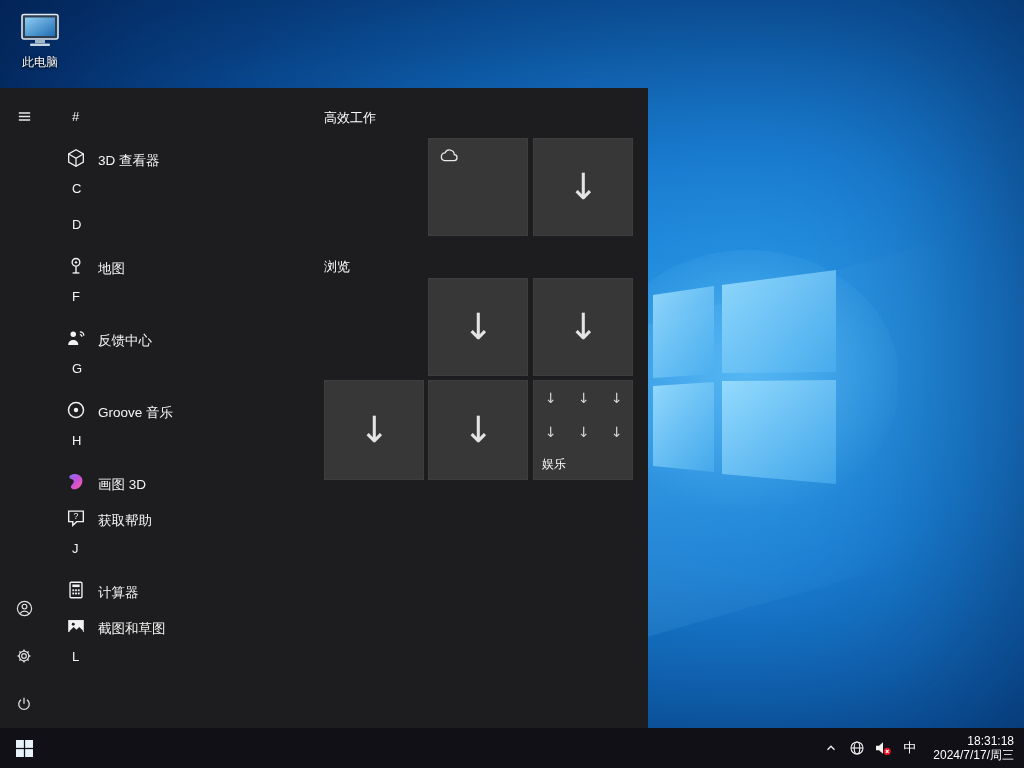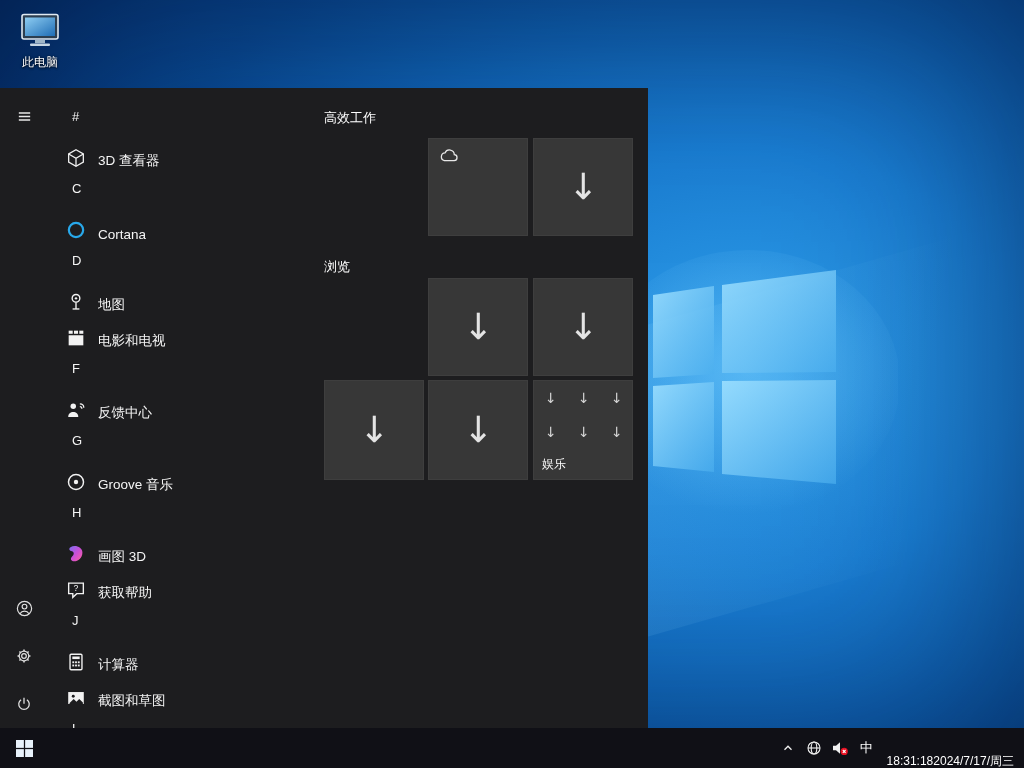--- a/index.html
+++ b/index.html
@@ -60,21 +60,21 @@
   
   .taskbar {
     position:absolute; left:0; top:728px; width:1024px; height:40px;
     background:#101016; z-index:10; display:flex; align-items:stretch; color:#fff;
   }
   .start-btn { width:48px; display:flex; align-items:center; justify-content:center; cursor:pointer; }
   .tray { margin-left:auto; display:flex; align-items:stretch; }
   .tray-btn { display:flex; align-items:center; justify-content:center; width:26px; cursor:pointer; }
   .ime { width:28px; font-size:13px; display:flex; align-items:center; justify-content:center; cursor:pointer; }
   .clock {
-    display:flex; flex-direction:row; justify-content:center; align-items:flex-end;
+    display:flex; flex-direction:column; justify-content:center; align-items:flex-end;
     padding:0 10px 0 6px; font-size:12px; line-height:14px; cursor:pointer; min-width:100px;
   }
 </style>
 </head>
 <body>
 
 <div class="stage">
 
   <div class="wallpaper"></div>
   <div class="light-beam"></div>
@@ -154,56 +154,37 @@
               <path d="M4 7.6l8 4.6 8-4.6M12 12.2V21"></path>
             </svg>
         </span>
         <span class="app-label">3D 查看器</span>
       </div>
 
       <div class="letter-row">
           <span>C</span>
         </div>
 
-      <div class="app-row">
-        <span class="app-ic">
-          <svg width="22" height="22" viewBox="0 0 24 24">
-              <circle cx="12" cy="12" r="7.8" fill="none" stroke="#28a8ea" stroke-width="2.4"></circle>
-            </svg>
-        </span>
-        <span class="app-label">Cortana</span>
-      </div>
 
       <div class="letter-row">
           <span>D</span>
         </div>
 
       <div class="app-row">
         <span class="app-ic">
           <svg width="22" height="22" viewBox="0 0 24 24" stroke="#f2f2f2" stroke-width="1.5" fill="none">
               <circle cx="12" cy="8" r="4.2"></circle>
               <circle cx="12" cy="8" r="1.3" fill="#f2f2f2" stroke="none"></circle>
               <path d="M12 12.4V19.6"></path>
               <path d="M8.3 19.6h7.4"></path>
             </svg>
         </span>
         <span class="app-label">地图</span>
       </div>
 
-      <div class="app-row">
-        <span class="app-ic">
-          <svg width="22" height="22" viewBox="0 0 24 24" fill="#f2f2f2">
-              <rect x="4" y="4" width="4.4" height="3.4"></rect>
-              <rect x="9.8" y="4" width="4.4" height="3.4"></rect>
-              <rect x="15.6" y="4" width="4.4" height="3.4"></rect>
-              <rect x="4" y="9" width="16" height="11"></rect>
-            </svg>
-        </span>
-        <span class="app-label">电影和电视</span>
-      </div>
 
       <div class="letter-row">
           <span>F</span>
         </div>
 
       <div class="app-row">
         <span class="app-ic">
           <svg width="22" height="22" viewBox="0 0 24 24">
               <circle cx="9" cy="7.8" r="3" fill="#f2f2f2"></circle>
               <path d="M3.5 19.5c0-3 2.5-5.2 5.5-5.2s5.5 2.2 5.5 5.2z" fill="#f2f2f2"></path>

